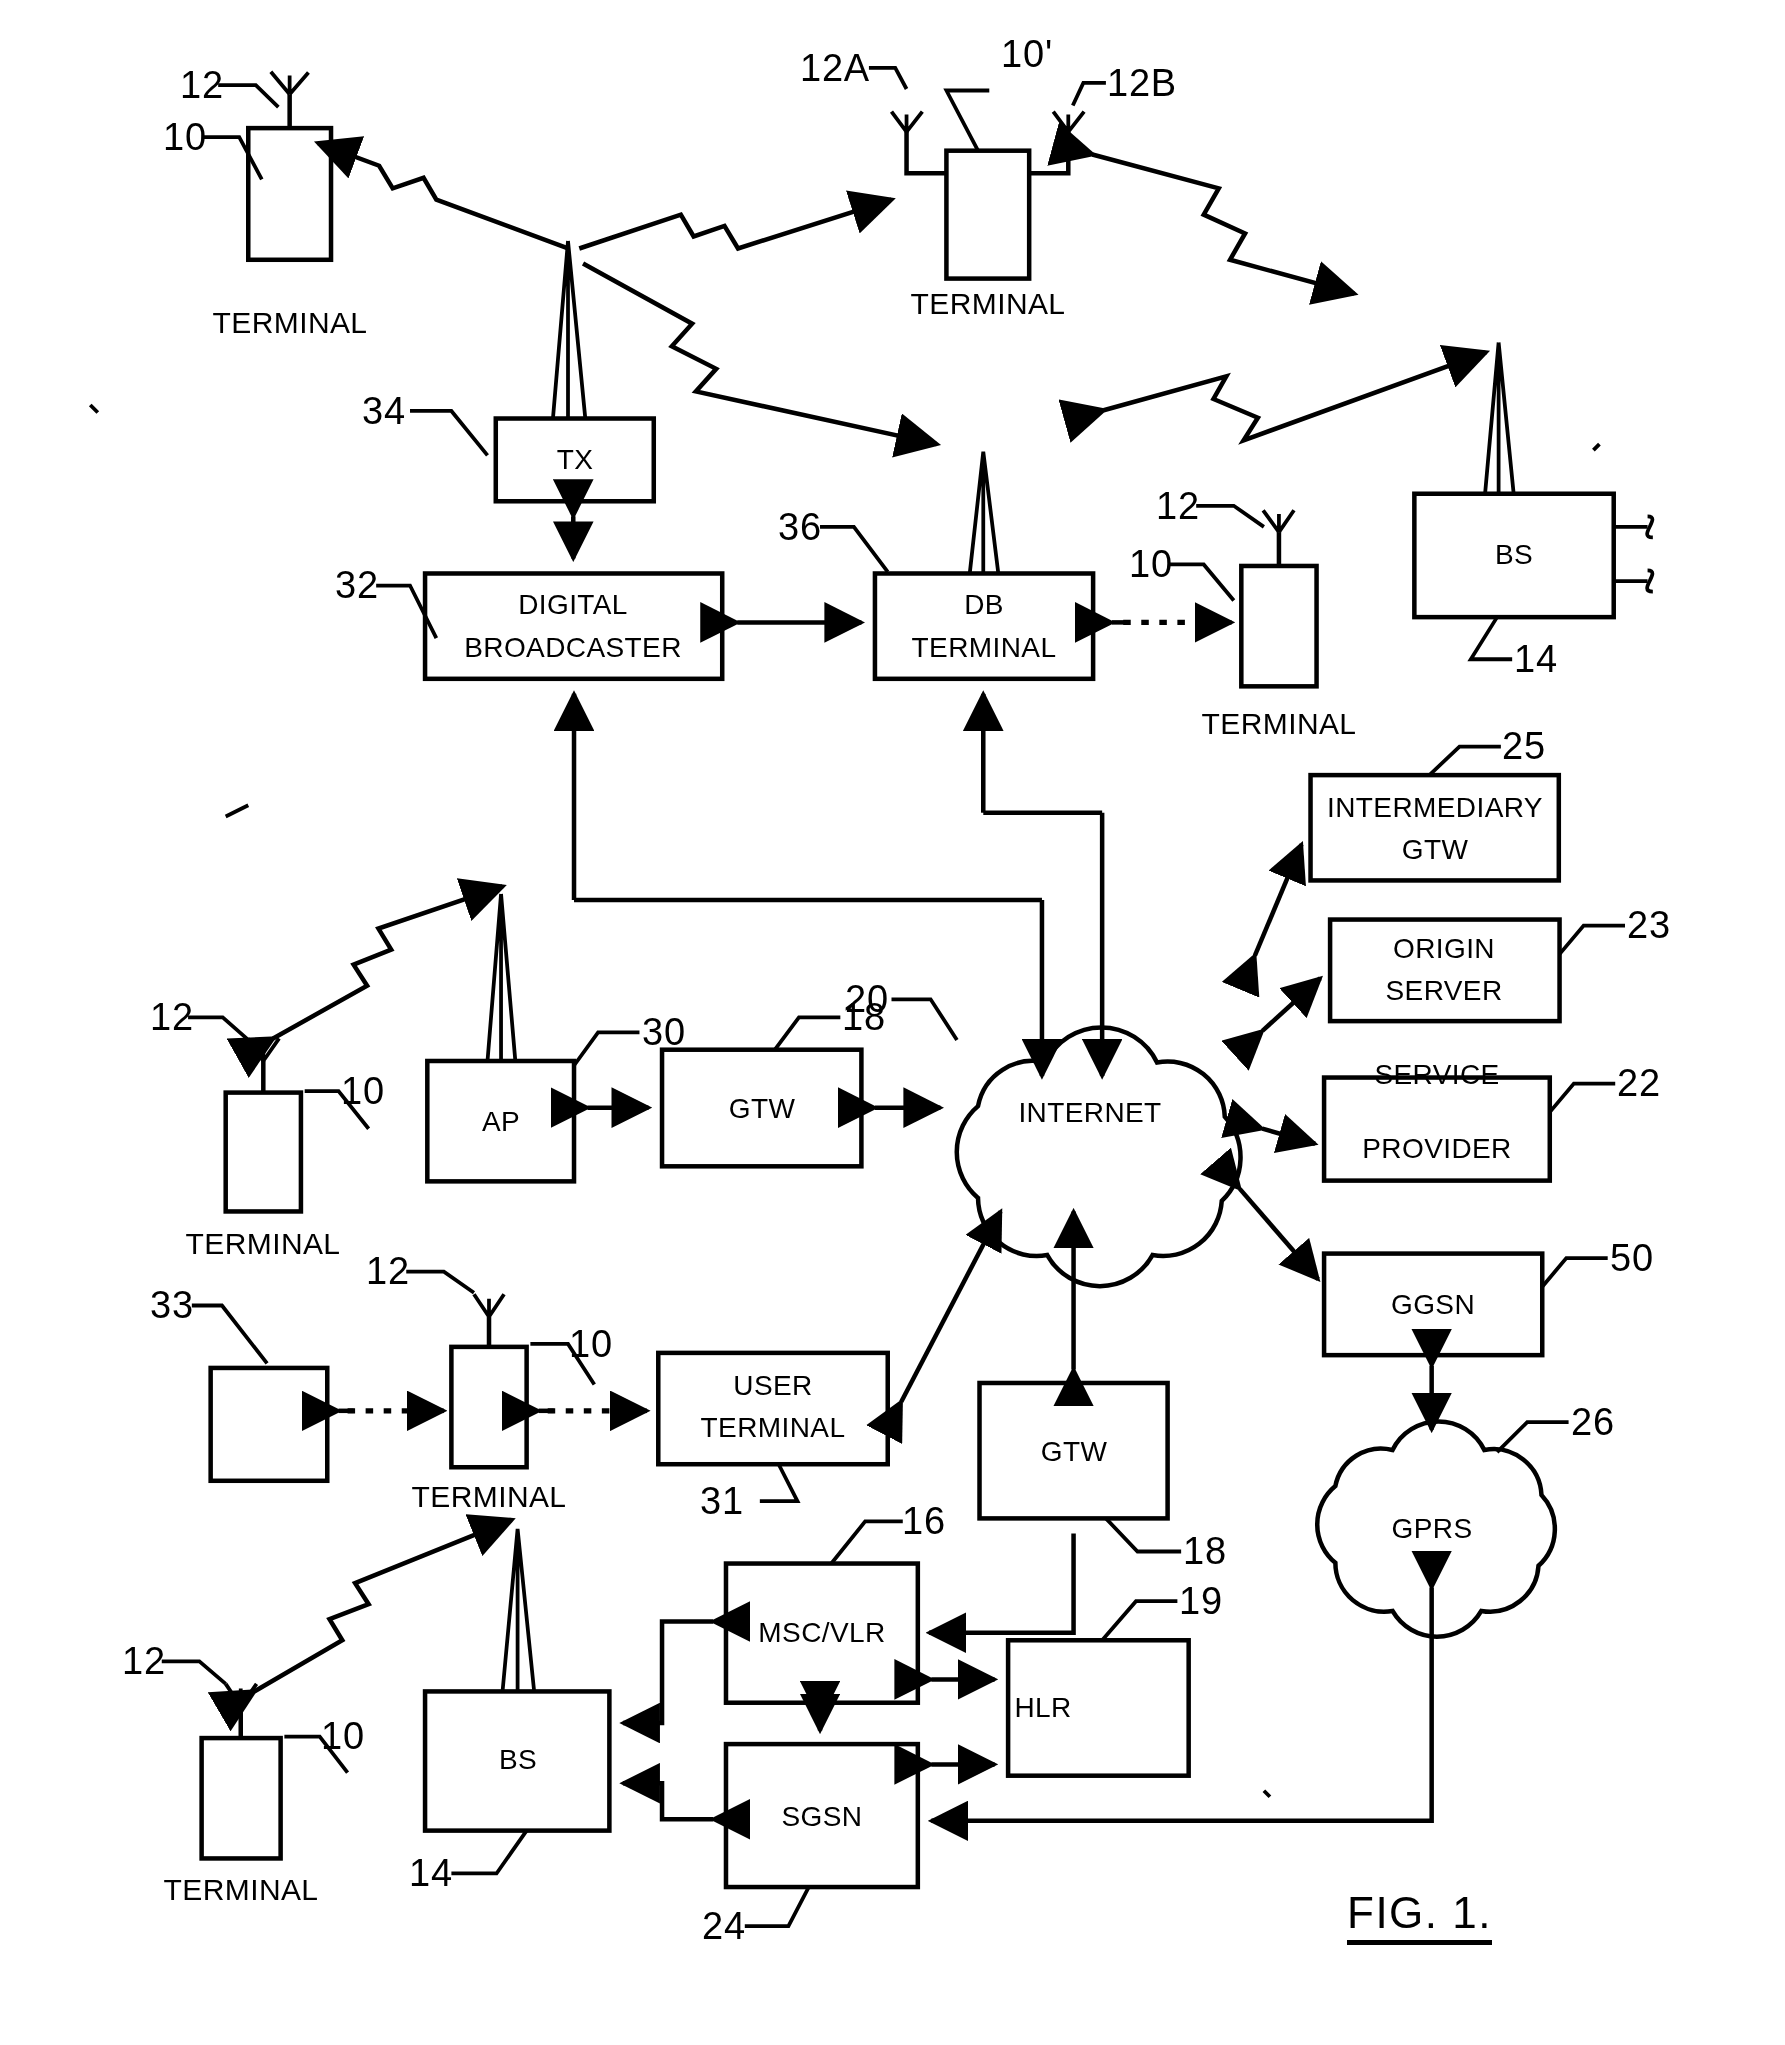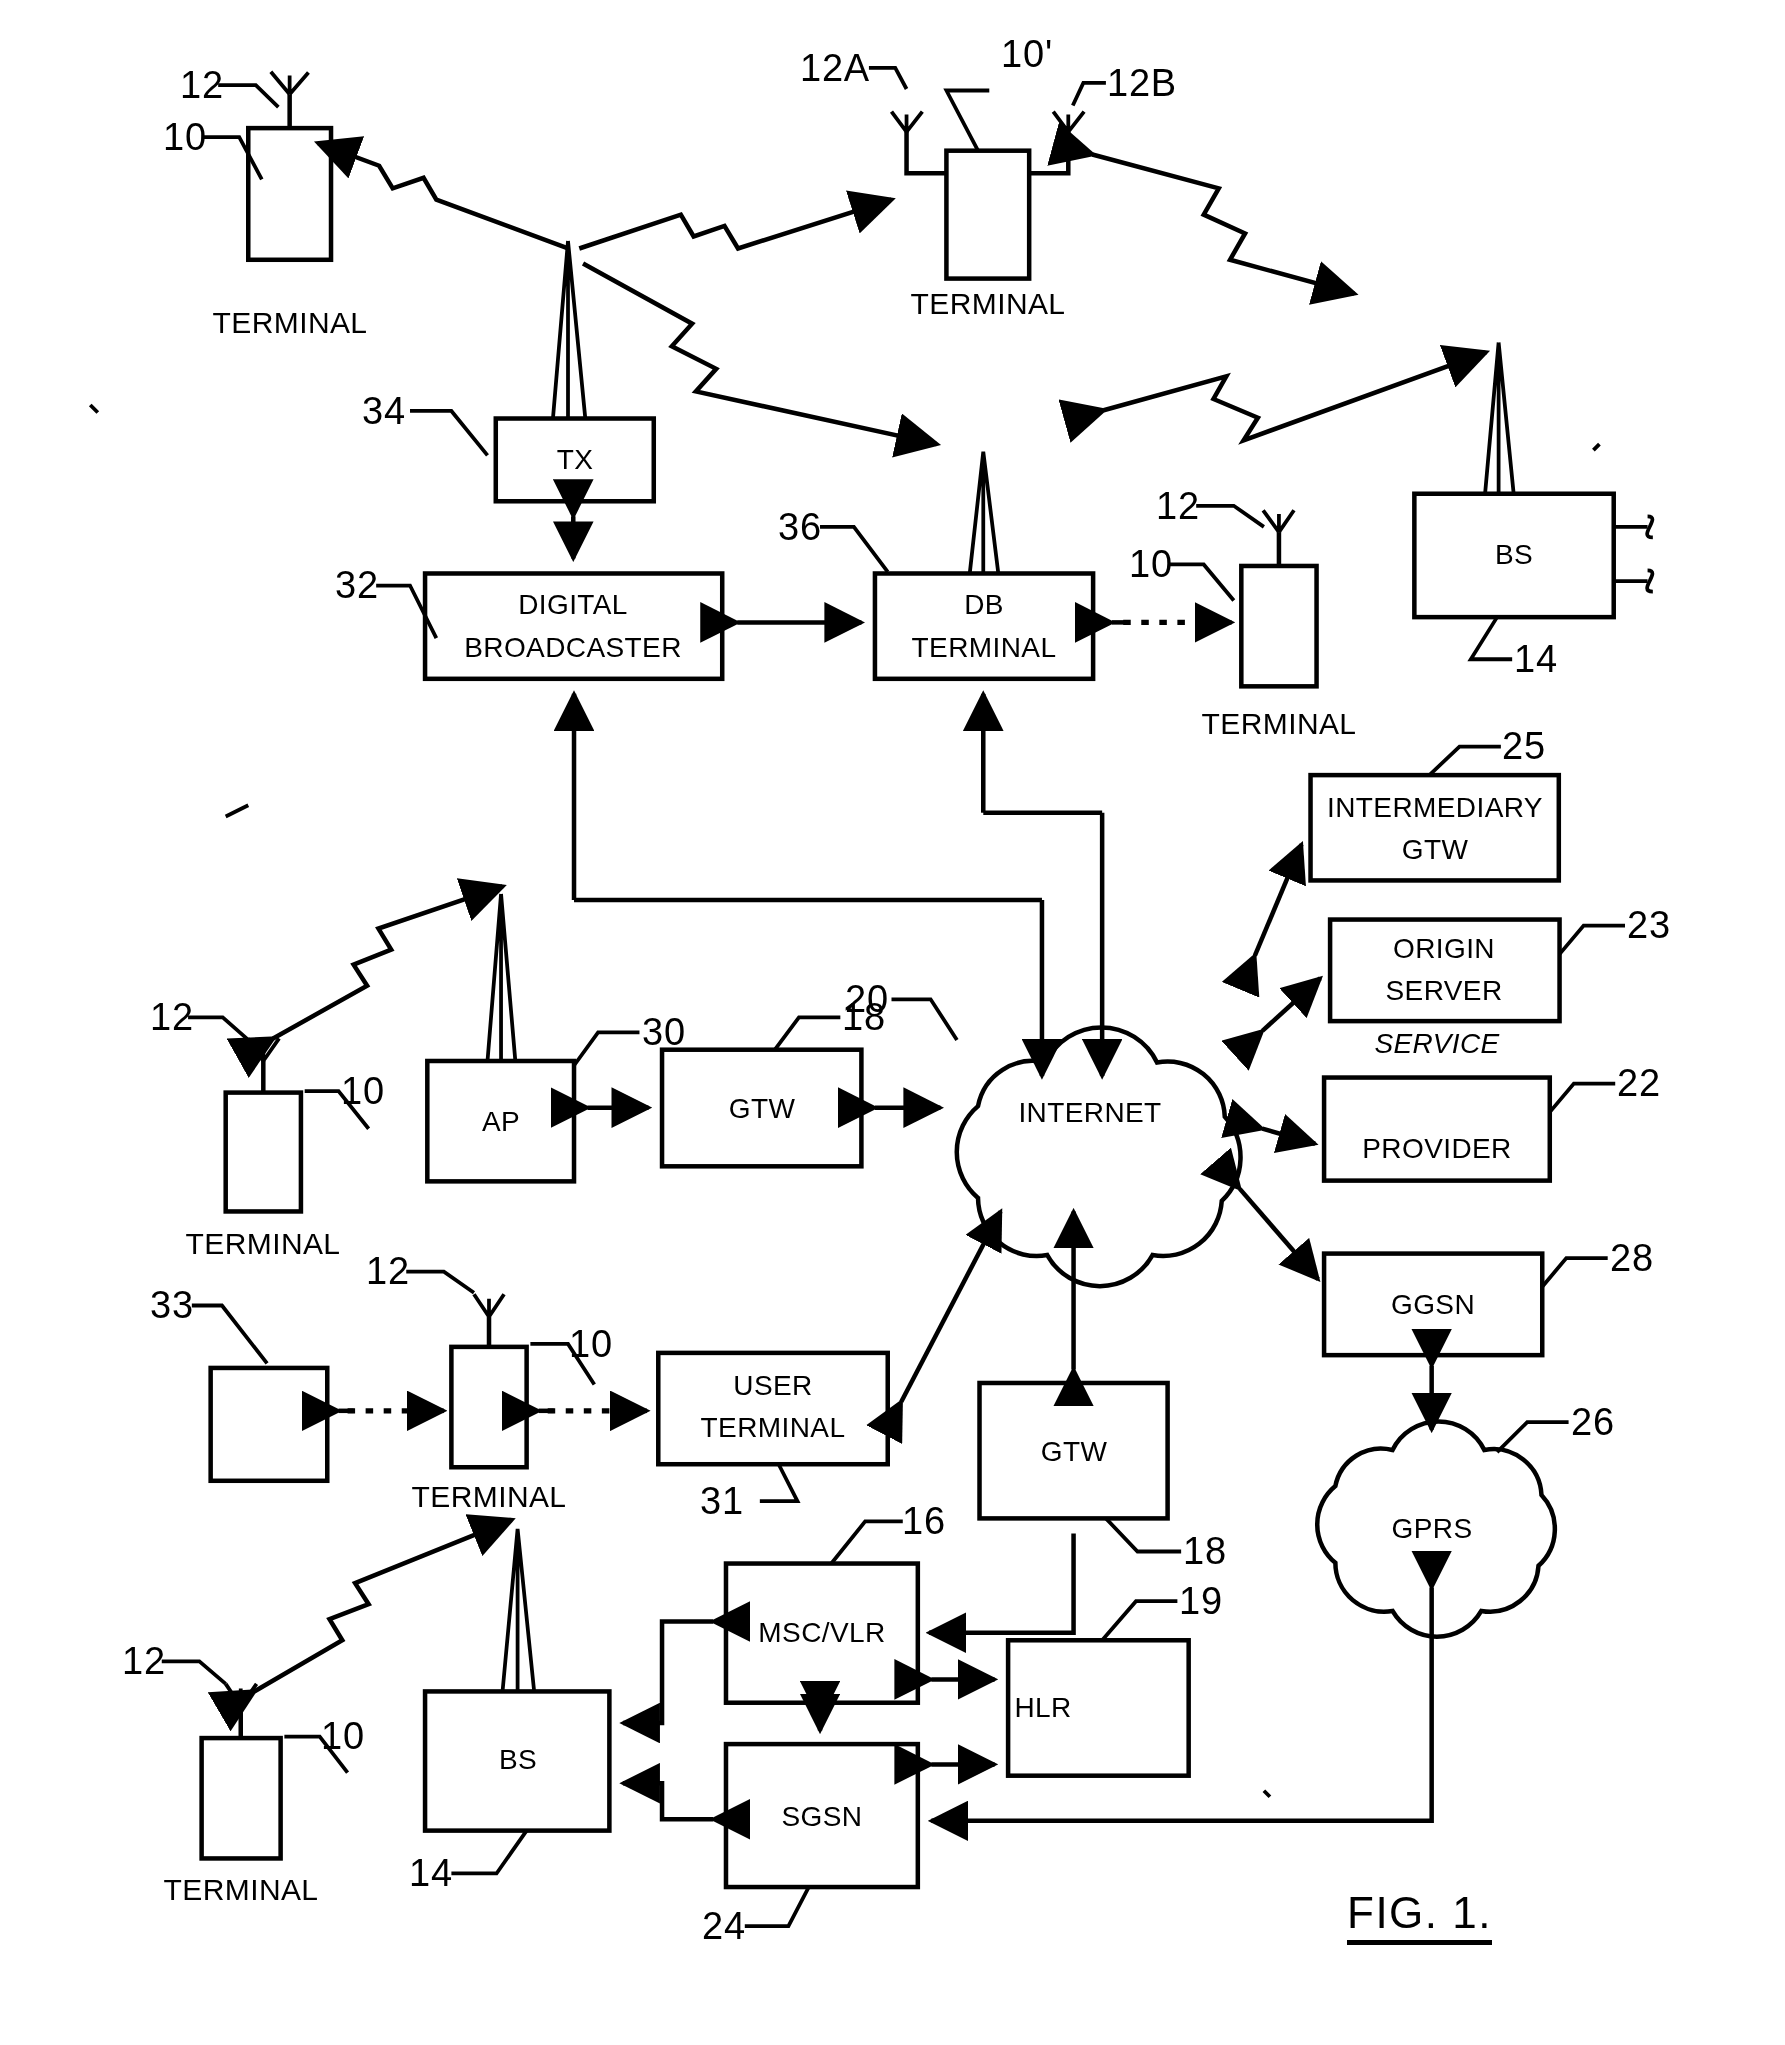--- a/index.html
+++ b/index.html
@@ -323,26 +323,26 @@
   <div class="lbl reftext ctr" style="left:1536px; top:659px;">14</div>
 
   <div class="lbl boxtext ctr" style="left:1435px; top:808px;">INTERMEDIARY</div>
   <div class="lbl boxtext ctr" style="left:1435px; top:850px;">GTW</div>
   <div class="lbl reftext ctr" style="left:1524px; top:746px;">25</div>
 
   <div class="lbl boxtext ctr" style="left:1444px; top:949px;">ORIGIN</div>
   <div class="lbl boxtext ctr" style="left:1444px; top:991px;">SERVER</div>
   <div class="lbl reftext ctr" style="left:1649px; top:925px;">23</div>
 
-  <div class="lbl boxtext ctr" style="left:1437px; top:1044px;font-style:italic;">SERVICE</div>
+  <div class="lbl boxtext ctr" style="left:1437px; top:1075px;">SERVICE</div>
   <div class="lbl boxtext ctr" style="left:1437px; top:1149px;">PROVIDER</div>
   <div class="lbl reftext ctr" style="left:1639px; top:1083px;">22</div>
 
   <div class="lbl boxtext ctr" style="left:1433px; top:1305px;">GGSN</div>
-  <div class="lbl reftext ctr" style="left:1632px; top:1258px;">28</div>
+  <div class="lbl reftext ctr" style="left:1632px; top:1258px;">50</div>
 
   <div class="lbl boxtext ctr" style="left:1432px; top:1529px;">GPRS</div>
   <div class="lbl reftext ctr" style="left:1593px; top:1422px;">26</div>
 
   <div class="lbl boxtext ctr" style="left:1090px; top:1113px;">INTERNET</div>
   <div class="lbl reftext ctr" style="left:867px; top:999px;">20</div>
 
   <div class="lbl smalltext ctr" style="left:263px; top:1244px;">TERMINAL</div>
   <div class="lbl reftext ctr" style="left:172px; top:1017px;">12</div>
   <div class="lbl reftext ctr" style="left:363px; top:1091px;">10</div>

